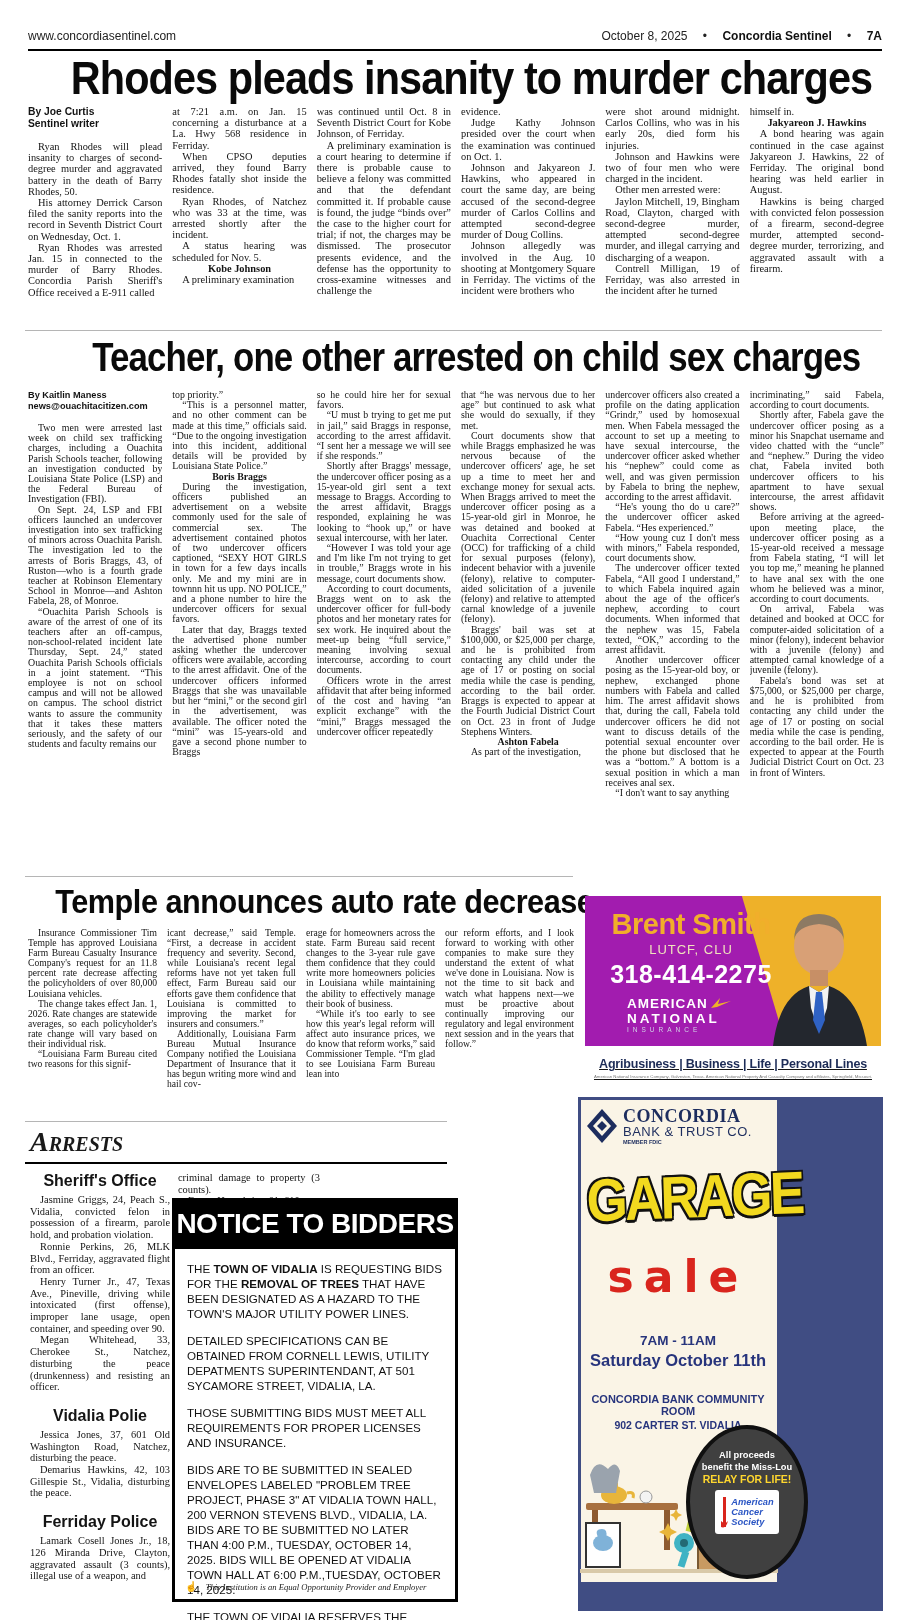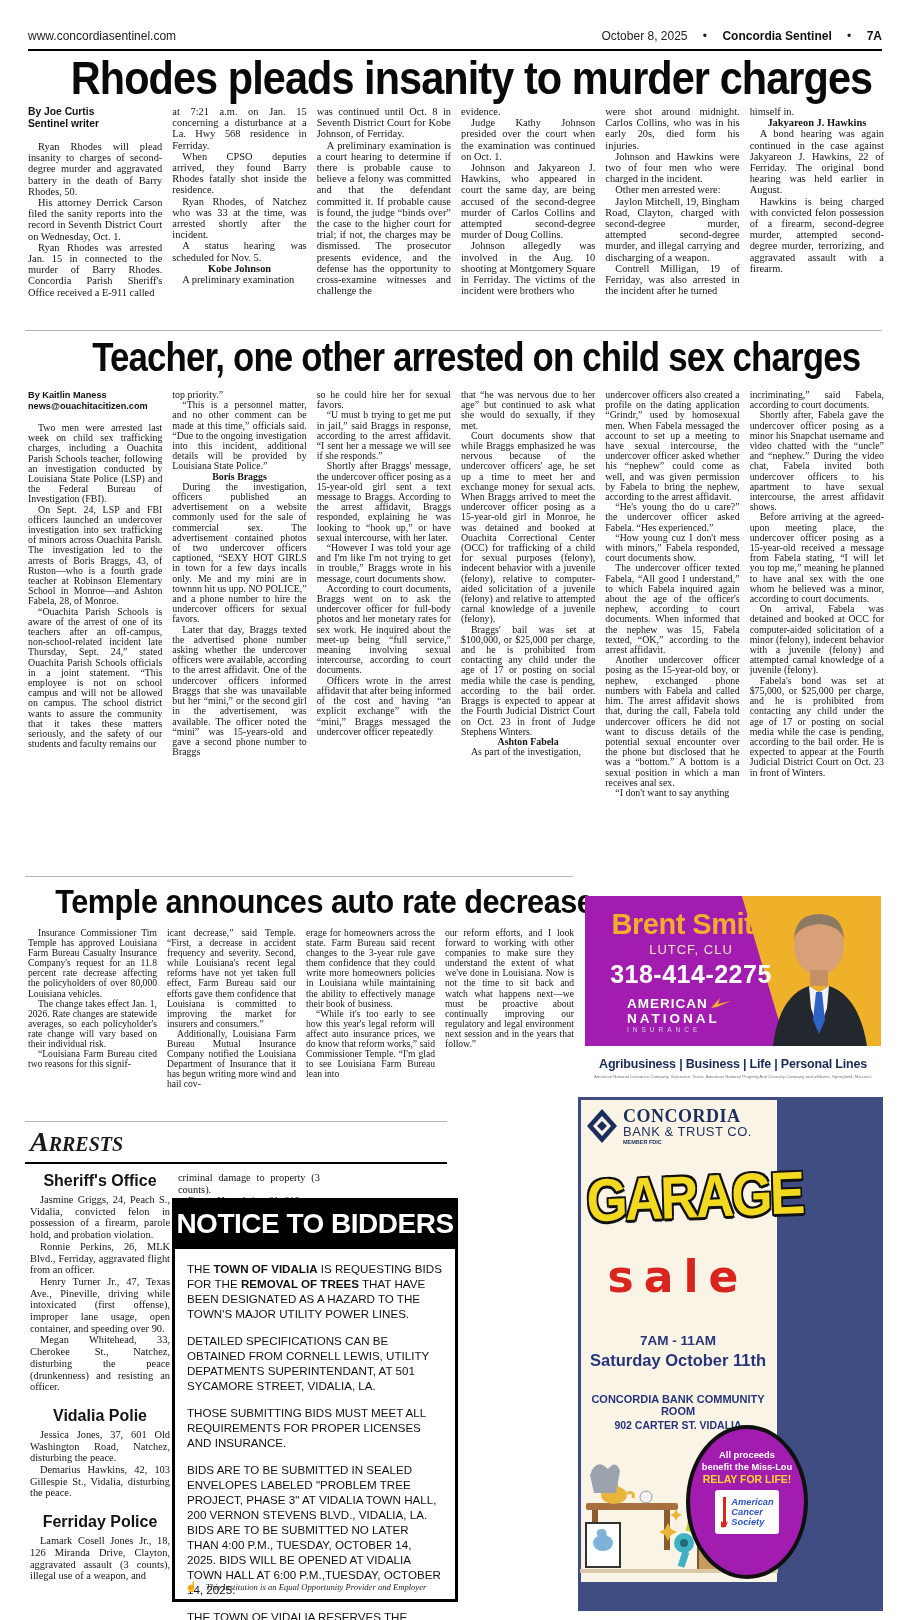--- a/index.html
+++ b/index.html
@@ -73,21 +73,21 @@
            font-weight:700;font-size:29px;color:#f1ae2b;white-space:nowrap;letter-spacing:-0.5px;}
   .ba-creds{position:absolute;left:16px;top:46px;width:180px;text-align:center;color:#efe3bc;
             font-family:"Liberation Sans",sans-serif;font-size:13px;letter-spacing:1px;}
   .ba-phone{position:absolute;left:10px;top:64px;width:192px;text-align:center;color:#fff;font-weight:700;
             font-family:"Liberation Sans",sans-serif;font-size:25px;letter-spacing:0.5px;}
   .ba-brand{position:absolute;left:42px;top:100px;width:130px;font-family:"Liberation Sans",sans-serif;color:#fff;}
   .ba-brand .l1{font-weight:700;font-size:13.5px;letter-spacing:1px;display:flex;align-items:center;gap:3px;}
   .ba-brand .l2{font-weight:700;font-size:13.5px;letter-spacing:3px;}
   .ba-brand .l3{font-size:6.5px;letter-spacing:4px;color:#cfd4e6;}
   .ba-strip{position:absolute;bottom:0;left:0;right:0;height:44px;background:#fff;display:flex;
-            flex-direction:column;justify-content:center;align-items:center;}
+            flex-direction:column;justify-content:center;align-items:center;text-decoration:underline;}
   .ba-services{font-family:"Liberation Sans",sans-serif;font-weight:700;font-size:12.5px;
                letter-spacing:-0.2px;color:#1c2b56;white-space:nowrap;}
   .ba-fine{font-family:"Liberation Sans",sans-serif;font-size:4.3px;color:#777;margin-top:3px;white-space:nowrap;}
 
   
   #garage{position:absolute;left:578px;top:1097px;width:305px;height:514px;background:#404d83;}
   .g-cream{position:absolute;left:3px;top:3px;width:196px;height:482px;background:#faf4e6;}
   .g-logo{position:absolute;left:8px;top:10px;display:flex;gap:5px;align-items:center;}
   .g-banktext{line-height:1;}
   .g-bank{font-family:"Liberation Serif",serif;font-weight:700;font-size:18px;color:#1d2d5e;letter-spacing:0.5px;}
@@ -98,21 +98,21 @@
             text-shadow:2px 2px 0 #111,-2px -2px 0 #111,2px -2px 0 #111,-2px 2px 0 #111,0 3px 0 #111;}
   .g-sale{position:absolute;left:0;top:158px;width:200px;text-align:center;font-family:"DejaVu Sans",sans-serif;
           font-weight:700;font-size:44px;color:#d9251d;letter-spacing:10px;line-height:1;}
   .g-navy{position:absolute;left:0;width:200px;text-align:center;font-family:"Liberation Sans",sans-serif;
           font-weight:700;color:#27347c;}
   .g-time{top:236px;font-size:13.5px;}
   .g-date{top:254px;font-size:16.5px;}
   .g-room{top:296px;font-size:11px;}
   .g-addr{top:322px;font-size:10.5px;}
   .g-illus{position:absolute;left:2px;top:348px;width:198px;height:134px;}
-  .g-oval{position:absolute;left:108px;top:328px;width:122px;height:154px;background:#a21caf;
+  .g-oval{position:absolute;left:108px;top:328px;width:122px;height:154px;background:#404040;
           border:4px solid #101010;border-radius:50%;box-sizing:border-box;display:flex;flex-direction:column;
           align-items:center;padding-top:20px;text-align:center;}
   .g-oval-line{color:#fff;font-family:"Liberation Sans",sans-serif;font-weight:700;font-size:9.3px;line-height:12px;}
   .g-relay{color:#ffd72e;font-family:"Liberation Sans",sans-serif;font-weight:700;font-size:10.5px;line-height:13px;}
   .g-acs{margin-top:4px;background:#fff;border-radius:3px;width:64px;height:44px;display:flex;
          align-items:center;justify-content:center;gap:2px;}
   .g-acs-text{color:#2b56c4;font-family:"Liberation Sans",sans-serif;font-weight:700;font-style:italic;
               font-size:9.3px;line-height:10px;text-align:left;}
 </style>
 </head>

